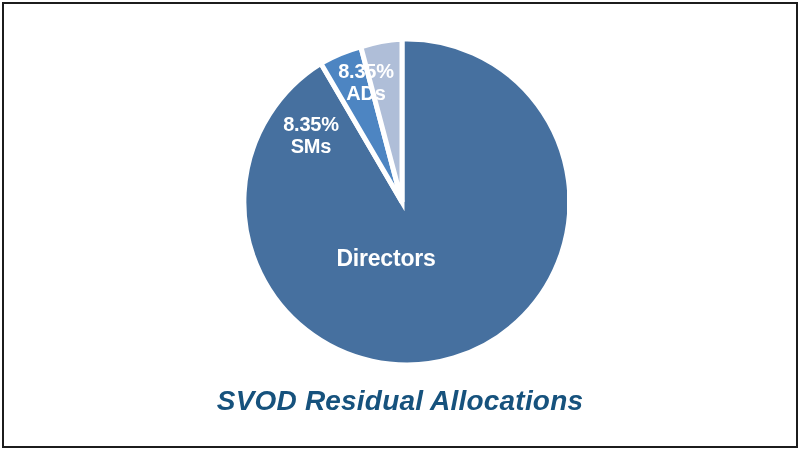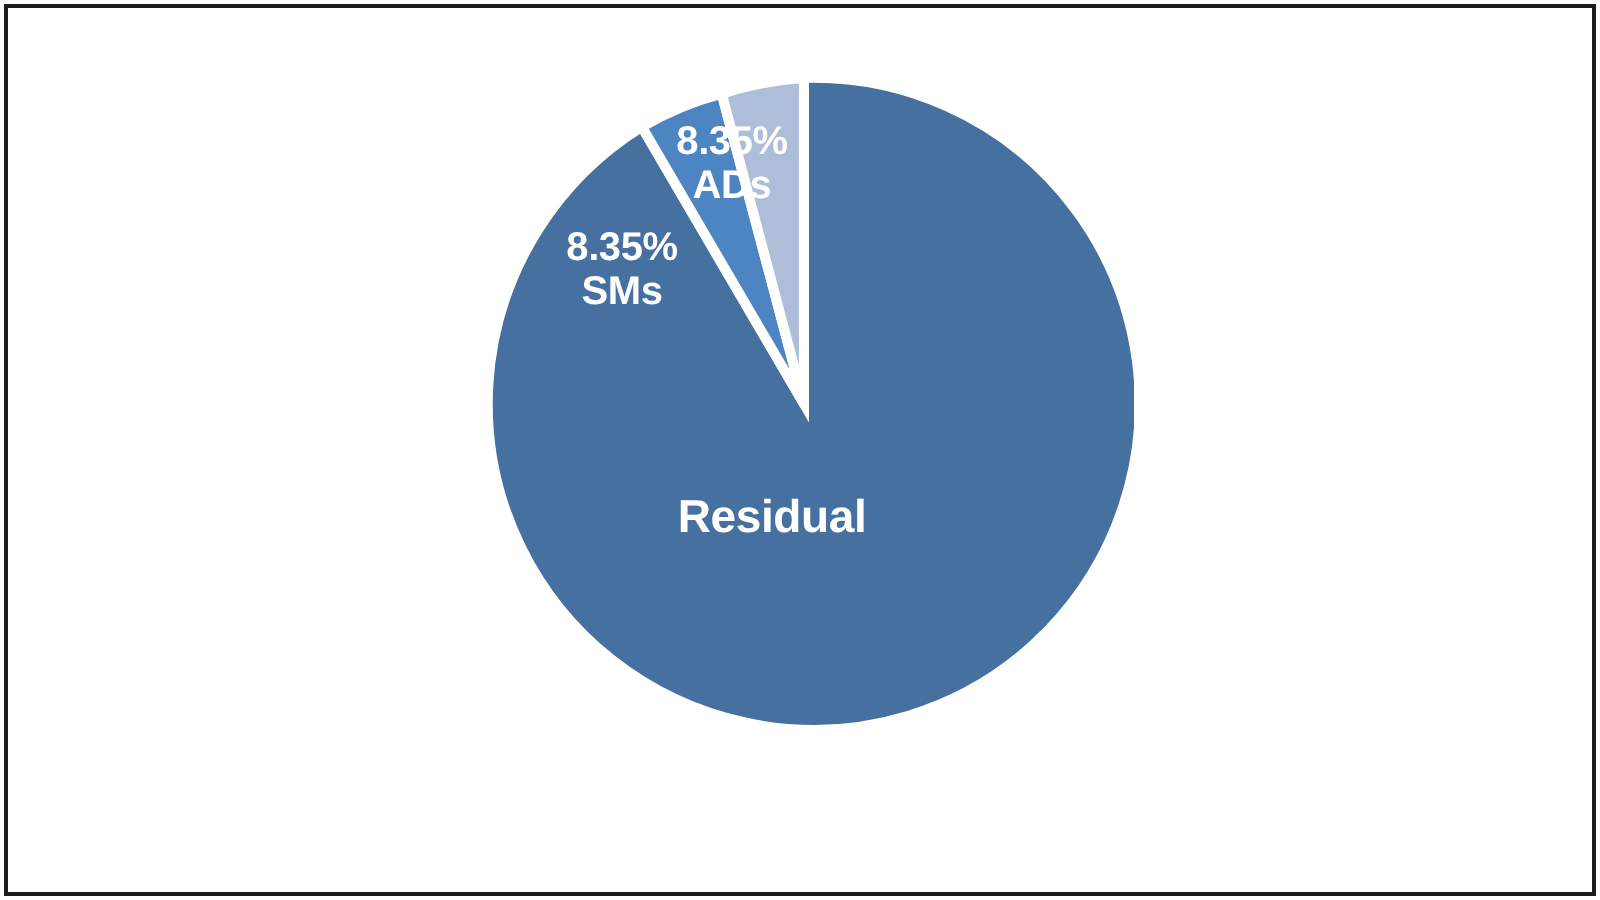--- a/index.html
+++ b/index.html
@@ -110,31 +110,32 @@
     <svg id="pie-svg" viewBox="0 0 330 330">
 
       <path d="M 165 165 L 165 2 A 163 163 0 1 1 83.93 26.43 Z" fill="#46709f" stroke="#ffffff" stroke-width="5"></path>
 
       <path d="M 165 165 L 83.93 26.43 A 163 163 0 0 1 123.87 9.88 Z" fill="#4d85c2" stroke="#ffffff" stroke-width="5"></path>
 
       <path d="M 165 165 L 123.87 9.88 A 163 163 0 0 1 165 2 Z" fill="#afbed8" stroke="#ffffff" stroke-width="5"></path>
     </svg>
 
     <div class="slice-label" id="label-directors">
-      <span class="name">Residual</span>
+      <span class="name">Directors</span>
     </div>
 
     <div class="slice-label" id="label-sms">
       <span class="pct">8.35%</span>
       <span class="name">SMs</span>
     </div>
 
     <div class="slice-label" id="label-ads">
       <span class="pct">8.35%</span>
       <span class="name">ADs</span>
     </div>
 
   </div>
 
+  <div id="chart-title">SVOD Residual Allocations</div>
 
   <div id="figure-frame"></div>
 
 </div>
 
 </body></html>

